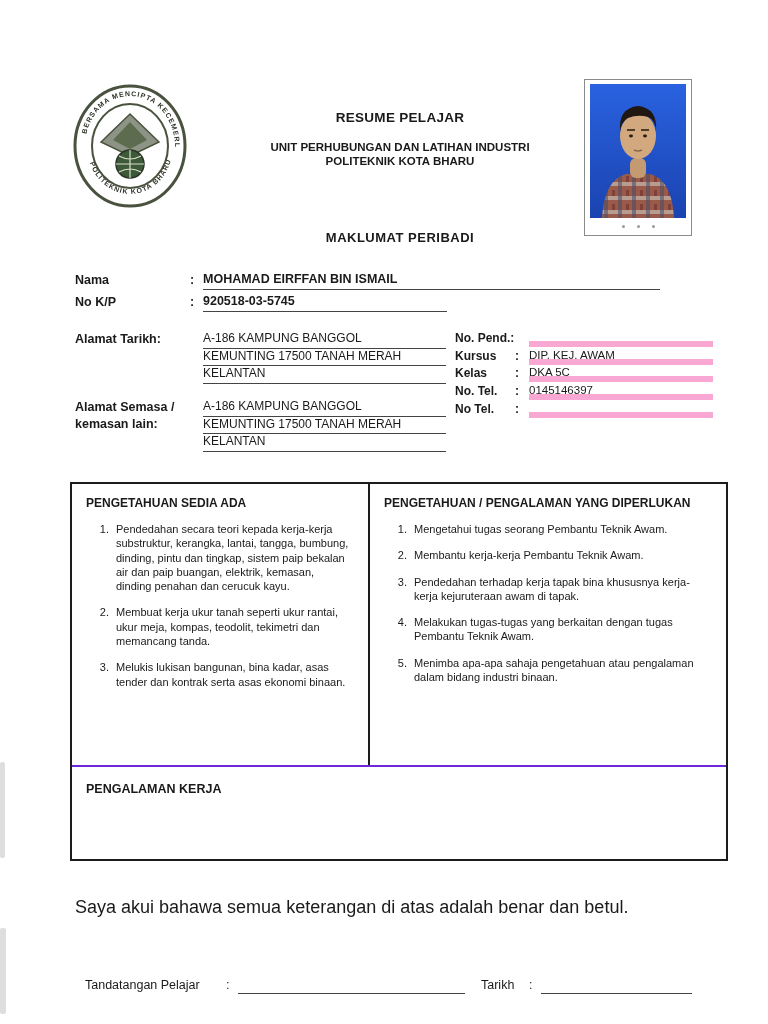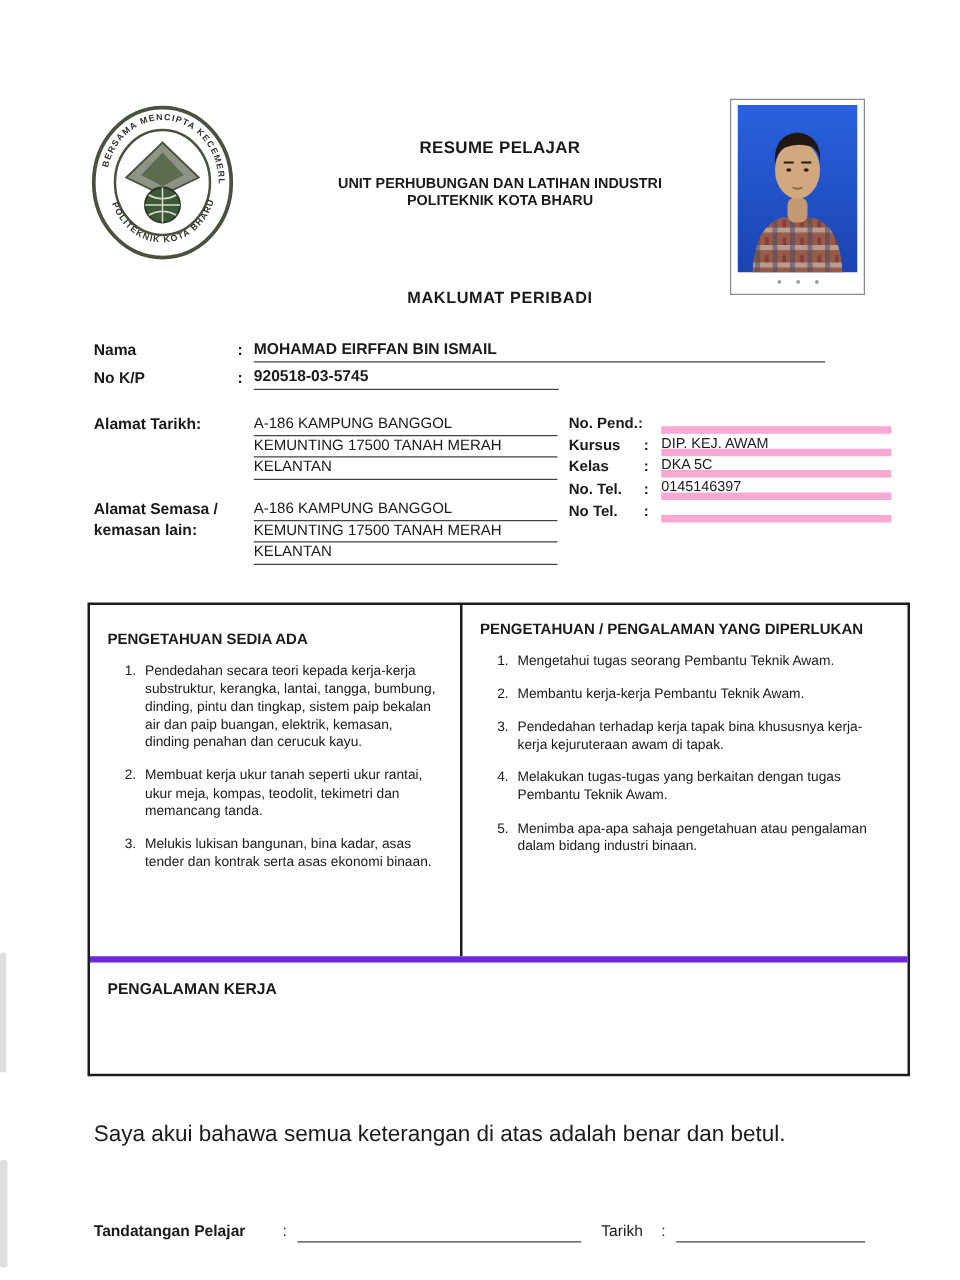--- a/index.html
+++ b/index.html
@@ -40,26 +40,26 @@
   .addr-line { position: absolute; left: 203px; width: 243px; height: 17.5px; font-size: 12px; border-bottom: 1px solid #444; white-space: nowrap; overflow: hidden; }
   .rrow { position: absolute; left: 455px; width: 258px; height: 17px; display: flex; align-items: flex-start; }
   .rrow .rlabel { font-weight: bold; font-size: 12px; width: 60px; flex: none; }
   .rrow .rcolon { font-weight: bold; font-size: 12px; width: 14px; flex: none; }
   .rrow .rval { flex: 1; font-size: 11.5px; border-bottom: 6px solid #f9a8d4; height: 16px; white-space: nowrap; overflow: hidden; }
   
   .kbox {
     position: absolute; left: 70px; top: 482px; width: 658px; height: 379px;
     border: 2px solid #1c1c1c;
   }
-  .kcol-left { position: absolute; left: 0; top: 0; width: 298px; height: 281px; border-right: 2px solid #1c1c1c; padding: 20px 16px 0 14px; }
+  .kcol-left { position: absolute; left: 0; top: 0; width: 298px; height: 281px; border-right: 2px solid #1c1c1c; padding: 12px 16px 0 14px; }
   .kcol-right { position: absolute; left: 300px; top: 0; width: 354px; height: 281px; padding: 12px 21px 0 12px; }
   .ktitle { font-size: 12px; font-weight: bold; margin-bottom: 12px; }
   .kbox ol { list-style: decimal; padding-left: 26px; }
   .kbox li { font-size: 11px; line-height: 1.3; margin-bottom: 12px; padding-left: 4px; }
-  .kexp { position: absolute; left: 0; top: 281px; width: 654px; height: 120px; border-top: 5px solid #6d28d9; padding: 12px 0 0 14px; }
+  .kexp { position: absolute; left: 0; top: 281px; width: 654px; height: 120px; border-top: 2px solid #6d28d9; padding: 12px 0 0 14px; }
   .kexp-title { font-size: 12.5px; font-weight: bold; }
   
   .declaration { position: absolute; left: 75px; top: 897px; font-size: 18px; }
   .sig-label { font-size: 12.5px; }
   .scan-mark { position: absolute; background: #b5b5b5; opacity: .45; border-radius: 2px; }
 </style>
 </head>
 <body>
 
 <div class="page">
@@ -191,21 +191,21 @@
         <li>Menimba apa-apa sahaja pengetahuan atau pengalaman dalam bidang industri binaan.</li>
       </ol>
     </div>
     <div class="kexp">
       <span class="kexp-title">PENGALAMAN KERJA</span>
     </div>
   </div>
 
   <div class="declaration">Saya akui bahawa semua keterangan di atas adalah benar dan betul.</div>
 
-  <span class="abs sig-label" style="left:75px; top:978px;font-weight:bold;">Tandatangan Pelajar</span>
+  <span class="abs sig-label" style="left:85px; top:978px;">Tandatangan Pelajar</span>
   <span class="abs sig-label" style="left:226px; top:978px;">:</span>
   <span class="abs ul" style="left:238px; top:977px; width:227px; height:17px;"></span>
   <span class="abs sig-label" style="left:481px; top:978px;">Tarikh</span>
   <span class="abs sig-label" style="left:529px; top:978px;">:</span>
   <span class="abs ul" style="left:541px; top:977px; width:151px; height:17px;"></span>
 
   <div class="scan-mark" style="left:0; top:762px; width:5px; height:96px;"></div>
   <div class="scan-mark" style="left:0; top:928px; width:6px; height:86px;"></div>
 
 </div>

